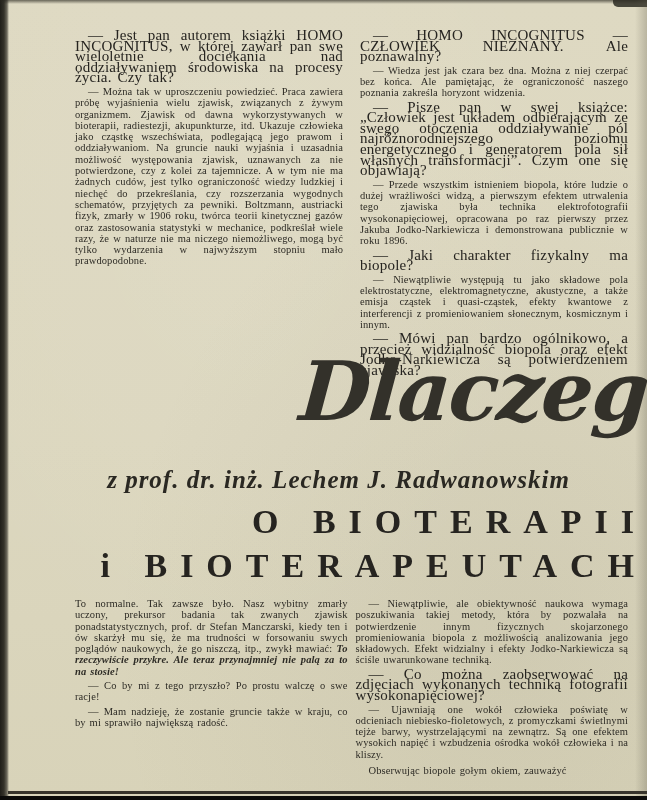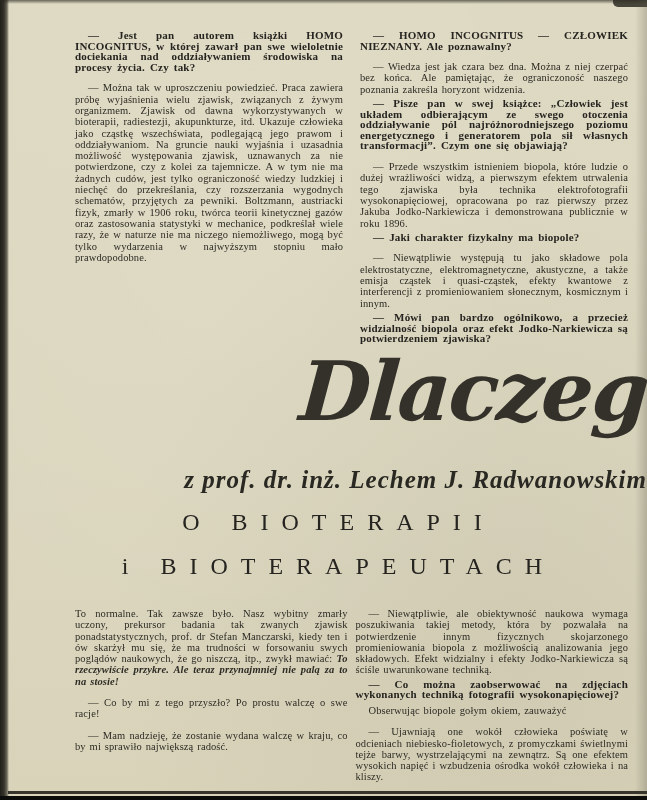--- a/index.html
+++ b/index.html
@@ -49,55 +49,54 @@
   .cols-bottom { top:598px;gap:8px; }
   .col { flex:1 1 0; min-width:0; }
 
   p { margin:0 0 3px 0; text-align:justify; }
   .indent { text-indent:13px; }
 
   .a {
     font-size:10.5px; line-height:11.3px;
     letter-spacing:.1px; word-spacing:1.2px;
     color:#2d2b25;
-    margin-top:10px;
   }
   .q {
-    font-size:11px; line-height:10.6px;
-    font-weight:bold; word-spacing:2px; letter-spacing:.2px;
+    font-size:15px; line-height:10.6px;
+    font-weight:normal; word-spacing:2px; letter-spacing:.2px;
     color:#262420;
     margin-top:2px;
   }
   .ital { font-style:italic; font-weight:bold; }
   .spaced { margin-top:5px; }
 
   
   .script-title {
     position:absolute; top:342px; left:300px; right:10px;
     text-align:center;
     font-family:"DejaVu Serif", serif;
     font-style:italic; font-weight:bold;
     font-size:82px; line-height:98px;
     color:#33312a;
     transform:skewX(-4deg);
     letter-spacing:-2px;
   }
   .byline {
     position:absolute; top:465px; left:30px; right:0;
-    text-align:right;
+    text-align:center;
     font-weight:bold; font-style:italic;
     font-size:25px; line-height:30px;
     letter-spacing:1px;
     color:#2a2822;
   }
   .headline {
     position:absolute; top:500px; left:30px; right:0;
-    text-align:center;
-    font-weight:normal;
-    font-size:24px; line-height:44px;
+    text-align:right;
+    font-weight:bold;
+    font-size:34px; line-height:44px;
     letter-spacing:13px;
     color:#262420;
   }
 </style>
 </head>
 <body>
 
 <div class="page">
 
   <div class="edge-left"></div>
@@ -127,25 +126,25 @@
 
   <div class="headline">
     <div>O BIOTERAPII</div>
     <div>i BIOTERAPEUTACH</div>
   </div>
 
   <section class="cols cols-bottom">
     <div class="col">
       <p class="a"><span>To normalne. Tak zawsze było. Nasz wybitny zmarły uczony, prekursor badania tak zwanych zjawisk ponadstatystycznych, prof. dr Stefan Manczarski, kiedy ten i ów skarżył mu się, że ma trudności w forsowaniu swych poglądów naukowych, że go niszczą, itp., zwykł mawiać: </span><span class="ital">To rzeczywiście przykre. Ale teraz przynajmniej nie palą za to na stosie!</span></p>
       <p class="a indent">— Co by mi z tego przyszło? Po prostu walczę o swe racje!</p>
-      <p class="a indent">— Mam nadzieję, że zostanie wydana walczę w kraju, co by mi sprawiło największą radość.</p>
+      <p class="a indent">— Mam nadzieję, że zostanie gruncie także w kraju, co by mi sprawiło największą radość.</p>
     </div>
     <div class="col">
       <p class="a indent">— Niewątpliwie, ale obiektywność naukowa wymaga poszukiwania takiej metody, która by pozwalała na potwierdzenie innym fizycznych skojarzonego promieniowania biopola z możliwością analizowania jego składowych. Efekt widzialny i efekty Jodko-Narkiewicza są ściśle uwarunkowane techniką.</p>
       <p class="q indent">— Co można zaobserwować na zdjęciach wykonanych techniką fotografii wysokonapięciowej?</p>
+      <p class="a indent">— Ujawniają one wokół człowieka poświatę w odcieniach niebiesko-fioletowych, z promyczkami świetlnymi tejże barwy, wystrzelającymi na zewnątrz. Są one efektem wysokich napięć i wzbudzenia ośrodka wokół człowieka i na kliszy.</p>
       <p class="a indent spaced">Obserwując biopole gołym okiem, zauważyć</p>
-      <p class="a indent">— Ujawniają one wokół człowieka poświatę w odcieniach niebiesko-fioletowych, z promyczkami świetlnymi tejże barwy, wystrzelającymi na zewnątrz. Są one efektem wysokich napięć i wzbudzenia ośrodka wokół człowieka i na kliszy.</p>
     </div>
   </section>
 
   <div class="bottom-rule"></div>
   <div class="bottom-band"></div>
 </div>
 
 </body></html>

